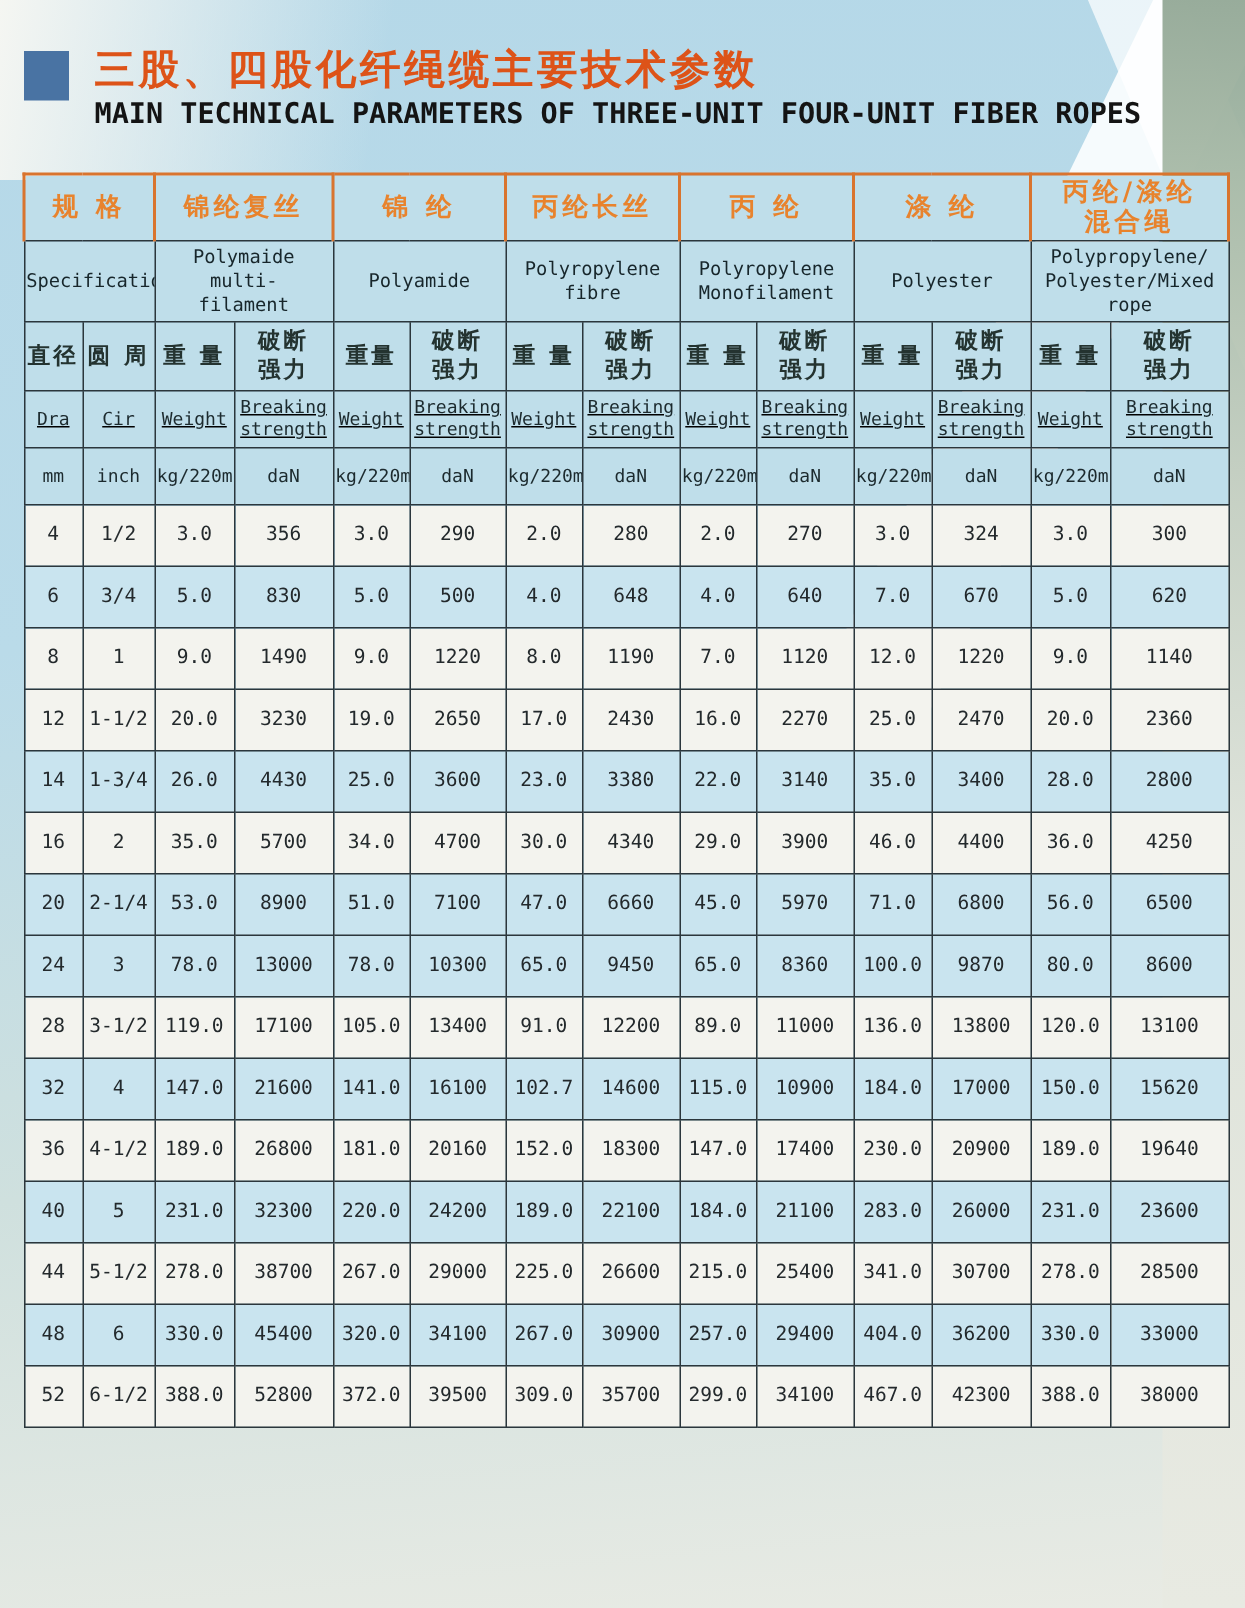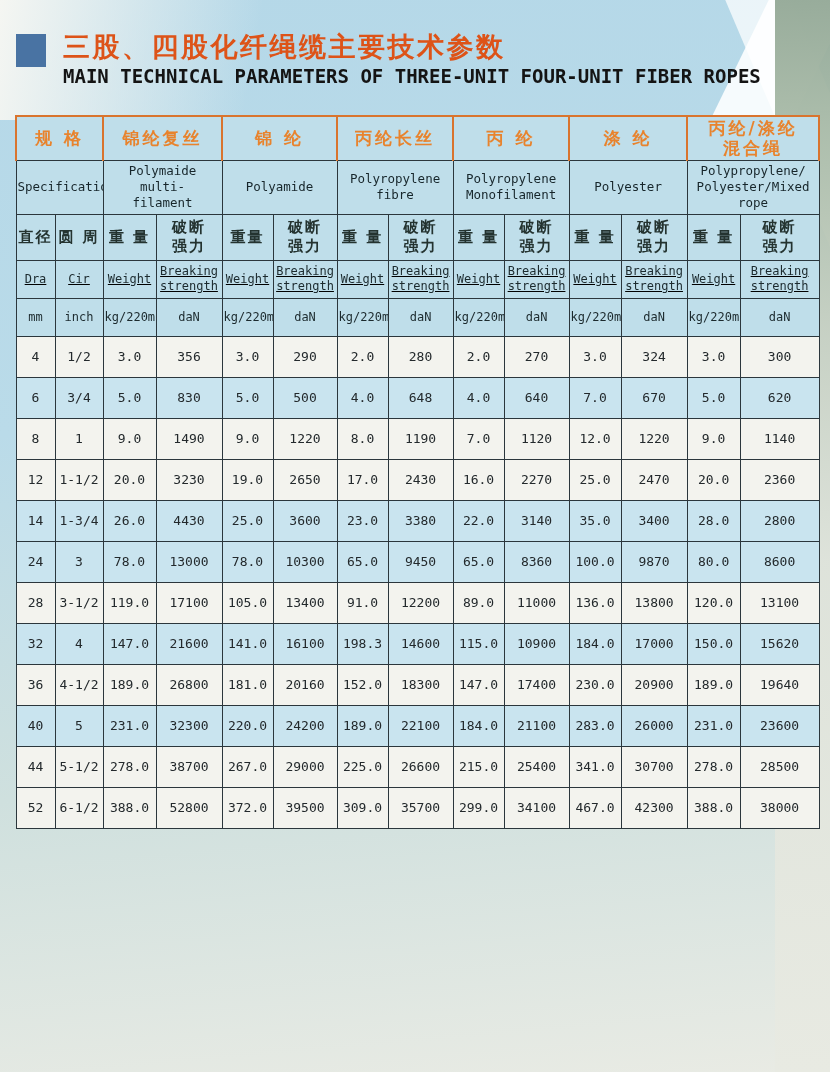--- a/index.html
+++ b/index.html
@@ -328,20 +328,52 @@
           <td>3600</td>
           <td>23.0</td>
           <td>3380</td>
           <td>22.0</td>
           <td>3140</td>
           <td>35.0</td>
           <td>3400</td>
           <td>28.0</td>
           <td>2800</td>
         </tr>
+        <tr class="white">
+          <td>16</td>
+          <td>2</td>
+          <td>35.0</td>
+          <td>5700</td>
+          <td>34.0</td>
+          <td>4700</td>
+          <td>30.0</td>
+          <td>4340</td>
+          <td>29.0</td>
+          <td>3900</td>
+          <td>46.0</td>
+          <td>4400</td>
+          <td>36.0</td>
+          <td>4250</td>
+        </tr>
+        <tr class="blue">
+          <td>20</td>
+          <td>2-1/4</td>
+          <td>53.0</td>
+          <td>8900</td>
+          <td>51.0</td>
+          <td>7100</td>
+          <td>47.0</td>
+          <td>6660</td>
+          <td>45.0</td>
+          <td>5970</td>
+          <td>71.0</td>
+          <td>6800</td>
+          <td>56.0</td>
+          <td>6500</td>
+        </tr>
         <tr class="blue">
           <td>24</td>
           <td>3</td>
           <td>78.0</td>
           <td>13000</td>
           <td>78.0</td>
           <td>10300</td>
           <td>65.0</td>
           <td>9450</td>
           <td>65.0</td>
@@ -367,21 +399,21 @@
           <td>120.0</td>
           <td>13100</td>
         </tr>
         <tr class="blue">
           <td>32</td>
           <td>4</td>
           <td>147.0</td>
           <td>21600</td>
           <td>141.0</td>
           <td>16100</td>
-          <td>198.3</td>
+          <td>102.7</td>
           <td>14600</td>
           <td>115.0</td>
           <td>10900</td>
           <td>184.0</td>
           <td>17000</td>
           <td>150.0</td>
           <td>15620</td>
         </tr>
         <tr class="white">
           <td>36</td>
@@ -424,20 +456,36 @@
           <td>29000</td>
           <td>225.0</td>
           <td>26600</td>
           <td>215.0</td>
           <td>25400</td>
           <td>341.0</td>
           <td>30700</td>
           <td>278.0</td>
           <td>28500</td>
         </tr>
+        <tr class="blue">
+          <td>48</td>
+          <td>6</td>
+          <td>330.0</td>
+          <td>45400</td>
+          <td>320.0</td>
+          <td>34100</td>
+          <td>267.0</td>
+          <td>30900</td>
+          <td>257.0</td>
+          <td>29400</td>
+          <td>404.0</td>
+          <td>36200</td>
+          <td>330.0</td>
+          <td>33000</td>
+        </tr>
         <tr class="white">
           <td>52</td>
           <td>6-1/2</td>
           <td>388.0</td>
           <td>52800</td>
           <td>372.0</td>
           <td>39500</td>
           <td>309.0</td>
           <td>35700</td>
           <td>299.0</td>

